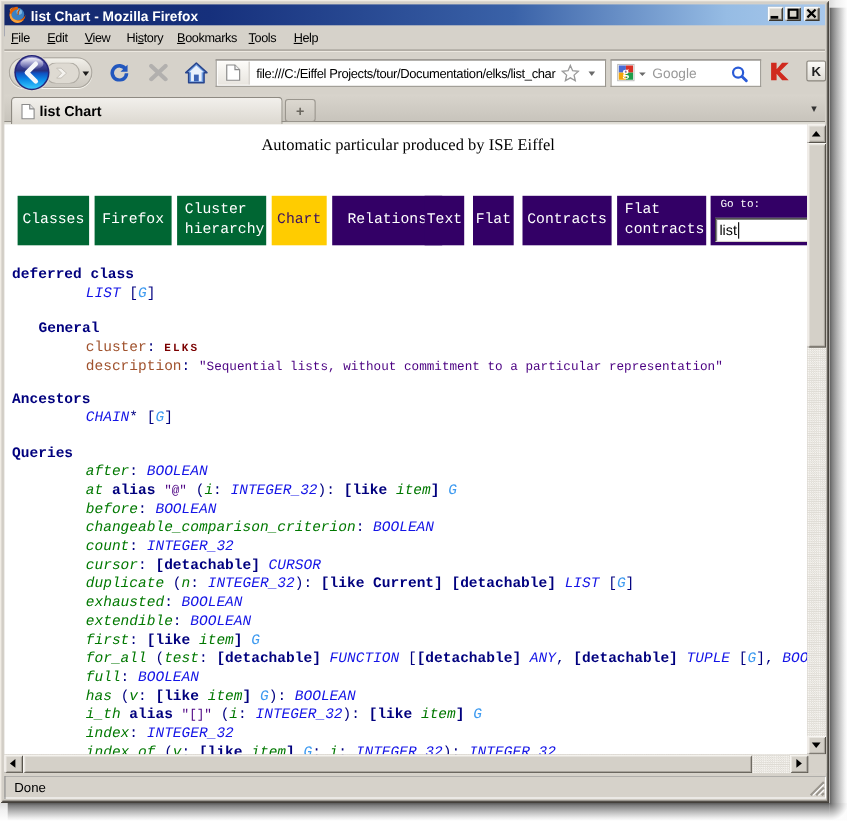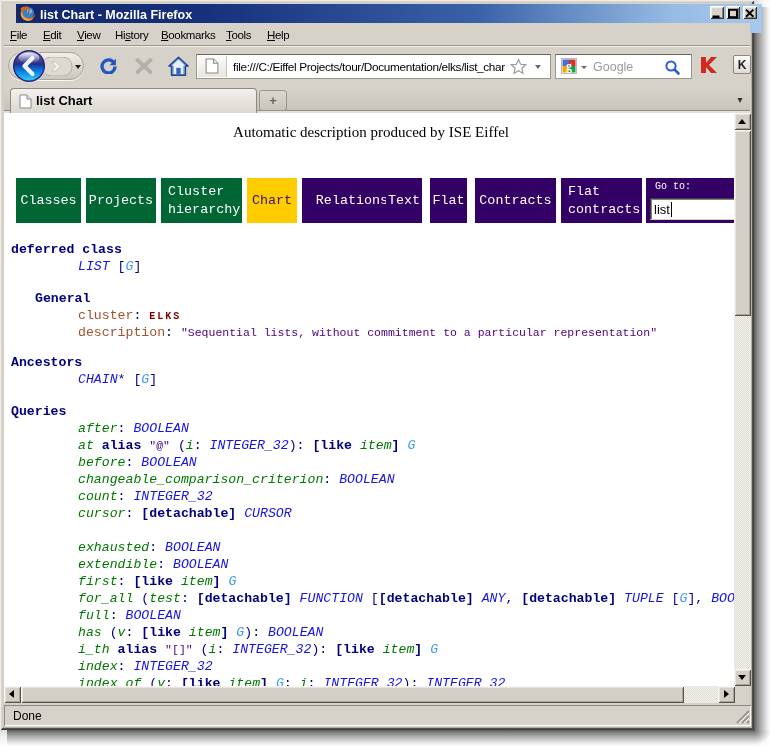--- a/index.html
+++ b/index.html
@@ -3,21 +3,21 @@
 html,body{margin:0;padding:0;background:#fff;width:770px;height:746px;overflow:hidden;}
 *{box-sizing:border-box;}
 #win{position:absolute;left:0;top:0;width:754px;height:730px;background:#d6d2ca;
  box-shadow:inset 1px 1px 0 #f0ece4, inset -1px -1px 0 #44403a, inset 2px 2px 0 #dcd8d0, inset -2px -2px 0 #55514b, inset 3px 3px 0 #d0ccc4, inset -3px -3px 0 #b4b0a8;}
 #shR{position:absolute;left:754px;top:7px;width:16px;height:723px;background:linear-gradient(to right,rgba(20,20,20,0.70),rgba(20,20,20,0.54) 15%,rgba(20,20,20,0.36) 40%,rgba(20,20,20,0.20) 65%,rgba(20,20,20,0.08) 85%,rgba(20,20,20,0.01));}
 #shB{position:absolute;left:7px;top:730px;width:747px;height:16px;background:linear-gradient(to bottom,rgba(20,20,20,0.70),rgba(20,20,20,0.54) 15%,rgba(20,20,20,0.36) 40%,rgba(20,20,20,0.20) 65%,rgba(20,20,20,0.08) 85%,rgba(20,20,20,0.01));}
 #shC{position:absolute;left:754px;top:730px;width:16px;height:16px;background:radial-gradient(ellipse 17px 16px at 0 0,rgba(20,20,20,0.70),rgba(20,20,20,0.54) 15%,rgba(20,20,20,0.36) 40%,rgba(20,20,20,0.20) 65%,rgba(20,20,20,0.08) 85%,rgba(20,20,20,0.01));}
 #shTC{position:absolute;left:754px;top:0px;width:16px;height:7px;background:linear-gradient(to right,rgba(20,20,20,0.30),rgba(20,20,20,0.12) 40%,rgba(20,20,20,0.01));opacity:0.5;}
 #shBC{position:absolute;left:0px;top:730px;width:7px;height:16px;background:linear-gradient(to bottom,rgba(20,20,20,0.30),rgba(20,20,20,0.12) 40%,rgba(20,20,20,0.01));opacity:0.5;}
 
-#title{position:absolute;left:16px;top:4px;width:746px;height:29px;background:linear-gradient(to right,#14286a,#16307c 25%,#3a62a8 62%,#96bce4 88%,#a8c8ec);}
+#title{position:absolute;left:4px;top:4px;width:746px;height:29px;background:linear-gradient(to right,#14286a,#16307c 25%,#3a62a8 62%,#96bce4 88%,#a8c8ec);}
 #title .txt{position:absolute;left:24px;top:3.5px;color:#fff;font-family:"Liberation Sans",sans-serif;font-weight:bold;font-size:12.5px;}
 .wbtn{position:absolute;top:2px;width:14px;height:13px;background:#d8d4cc;box-shadow:inset 1px 1px 0 #fff,inset -1px -1px 0 #3a362e,inset 2px 2px 0 #ecebe7,inset -2px -2px 0 #8a867e;color:#000;text-align:center;}
 
 #menubar{position:absolute;left:4px;top:23px;width:746px;height:22px;background:#d6d2ca;font-family:"Liberation Sans",sans-serif;font-size:11.5px;letter-spacing:-0.35px;color:#000;}
 #menubar span{position:absolute;top:6px;}
 u{text-decoration:underline;}
 
 #toolbar{position:absolute;left:4px;top:45px;width:746px;height:41px;background:#d6d2ca;border-top:1px solid #9a968e;box-shadow:inset 0 1px 0 #f4f0e8;}
 
 #tabbar{position:absolute;left:4px;top:86px;width:746px;height:27px;background:linear-gradient(#d8d4cc,#c6c2ba);}
@@ -165,23 +165,23 @@
       <svg style="position:absolute;left:8px;top:5px" width="13" height="15" viewBox="0 0 13 15">
         <path d="M1,1 L8,1 L12,5 L12,14 L1,14 Z" fill="#fff" stroke="#8a8a8a"></path>
         <path d="M8,1 L8,5 L12,5" fill="#e8e8e8" stroke="#8a8a8a"></path>
       </svg>
       <div class="ttl">list Chart</div>
     </div>
     <div id="newtab">+</div>
     <div id="tabdrop">▾</div>
   </div>
   <div id="content">
-    <div style="position:absolute;left:0;top:11px;width:734px;text-align:center;font-family:'Liberation Serif',serif;font-size:15px;color:#000;">Automatic description produced by ISE Eiffel</div>
+    <div style="position:absolute;left:0;top:11px;width:734px;text-align:center;font-family:'Liberation Serif',serif;font-size:15px;color:#000;">Automatic particular produced by ISE Eiffel</div>
     <div class="btn" style="left:12px;width:65px;background:#006633;">Classes</div>
-    <div class="btn" style="left:82px;width:70px;background:#006633;">Projects</div>
+    <div class="btn" style="left:82px;width:70px;background:#006633;">Firefox</div>
     <div class="btn" style="left:157px;width:81px;background:#006633;justify-content:flex-start;padding-left:7px;">Cluster
 hierarchy</div>
     <div class="btn" style="left:243px;width:50px;background:#ffcc00;color:#3a1060;">Chart</div>
     <div class="btn" style="left:298px;width:100px;background:#330066;">Relations</div>
     <div class="btn" style="left:382px;width:36px;background:#330066;">Text</div>
     <div class="btn" style="left:426px;width:37px;background:#330066;">Flat</div>
     <div class="btn" style="left:471px;width:81px;background:#330066;">Contracts</div>
     <div class="btn" style="left:557px;width:81px;background:#330066;justify-content:flex-start;padding-left:7px;">Flat
 contracts</div>
     <div style="position:absolute;left:642px;top:65px;width:95px;height:45px;background:#330066;">
@@ -197,20 +197,21 @@
     <div class="line" style="top:212px;left:74px;"><span class="tg">description</span>: <span class="st">"Sequential lists, without commitment to a particular representation"</span></div>
     <div class="line hd" style="top:242px;text-align:center;">Ancestors</div>
     <div class="line" style="top:259px;left:74px;"><i class="ty">CHAIN</i>* [<i class="gg">G</i>]</div>
     <div class="line hd" style="top:291px;">Queries</div>
     <div class="line" style="top:308px;left:74px;"><i class="ft">after</i>: <i class="ty">BOOLEAN</i></div>
     <div class="line" style="top:325px;left:74px;"><i class="ft">at</i> <b class="kw">alias</b> <span class="st">"@"</span> (<i class="ft">i</i>: <i class="ty">INTEGER_32</i>): <b class="kw">[like</b> <i class="ft">item</i><b class="kw">]</b> <i class="gg">G</i></div>
     <div class="line" style="top:342px;left:74px;"><i class="ft">before</i>: <i class="ty">BOOLEAN</i></div>
     <div class="line" style="top:359px;left:74px;"><i class="ft">changeable_comparison_criterion</i>: <i class="ty">BOOLEAN</i></div>
     <div class="line" style="top:376px;left:74px;"><i class="ft">count</i>: <i class="ty">INTEGER_32</i></div>
     <div class="line" style="top:393px;left:74px;"><i class="ft">cursor</i>: <b class="kw">[detachable]</b> <i class="ty">CURSOR</i></div>
+    <div class="line" style="top:410px;left:74px;"><i class="ft">duplicate</i> (<i class="ft">n</i>: <i class="ty">INTEGER_32</i>): <b class="kw">[like Current]</b> <b class="kw">[detachable]</b> <i class="ty">LIST</i> [<i class="gg">G</i>]</div>
     <div class="line" style="top:427px;left:74px;"><i class="ft">exhausted</i>: <i class="ty">BOOLEAN</i></div>
     <div class="line" style="top:444px;left:74px;"><i class="ft">extendible</i>: <i class="ty">BOOLEAN</i></div>
     <div class="line" style="top:461px;left:74px;"><i class="ft">first</i>: <b class="kw">[like</b> <i class="ft">item</i><b class="kw">]</b> <i class="gg">G</i></div>
     <div class="line" style="top:478px;left:74px;"><i class="ft">for_all</i> (<i class="ft">test</i>: <b class="kw">[detachable]</b> <i class="ty">FUNCTION</i> [<b class="kw">[detachable]</b> <i class="ty">ANY</i>, <b class="kw">[detachable]</b> <i class="ty">TUPLE</i> [<i class="gg">G</i>], <i class="ty">BOOLEAN</i>]]): </div>
     <div class="line" style="top:495px;left:74px;"><i class="ft">full</i>: <i class="ty">BOOLEAN</i></div>
     <div class="line" style="top:512px;left:74px;"><i class="ft">has</i> (<i class="ft">v</i>: <b class="kw">[like</b> <i class="ft">item</i><b class="kw">]</b> <i class="gg">G</i>): <i class="ty">BOOLEAN</i></div>
     <div class="line" style="top:529px;left:74px;"><i class="ft">i_th</i> <b class="kw">alias</b> <span class="st">"[]"</span> (<i class="ft">i</i>: <i class="ty">INTEGER_32</i>): <b class="kw">[like</b> <i class="ft">item</i><b class="kw">]</b> <i class="gg">G</i></div>
     <div class="line" style="top:546px;left:74px;"><i class="ft">index</i>: <i class="ty">INTEGER_32</i></div>
     <div class="line" style="top:563px;left:74px;"><i class="ft">index_of</i> (<i class="ft">v</i>: <b class="kw">[like</b> <i class="ft">item</i><b class="kw">]</b> <i class="gg">G</i>; <i class="ft">i</i>: <i class="ty">INTEGER_32</i>): <i class="ty">INTEGER_32</i></div>
   </div>

